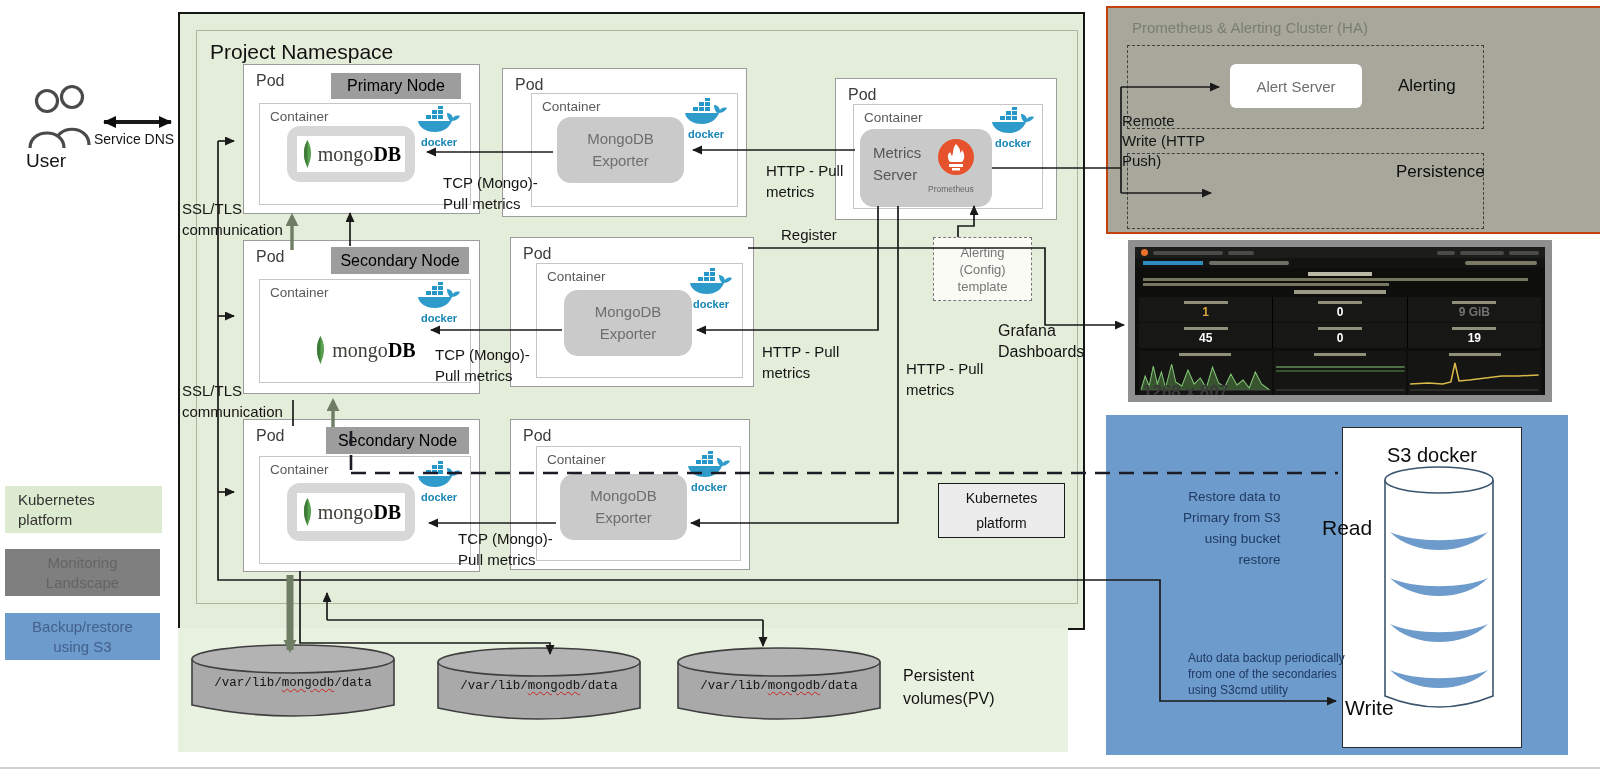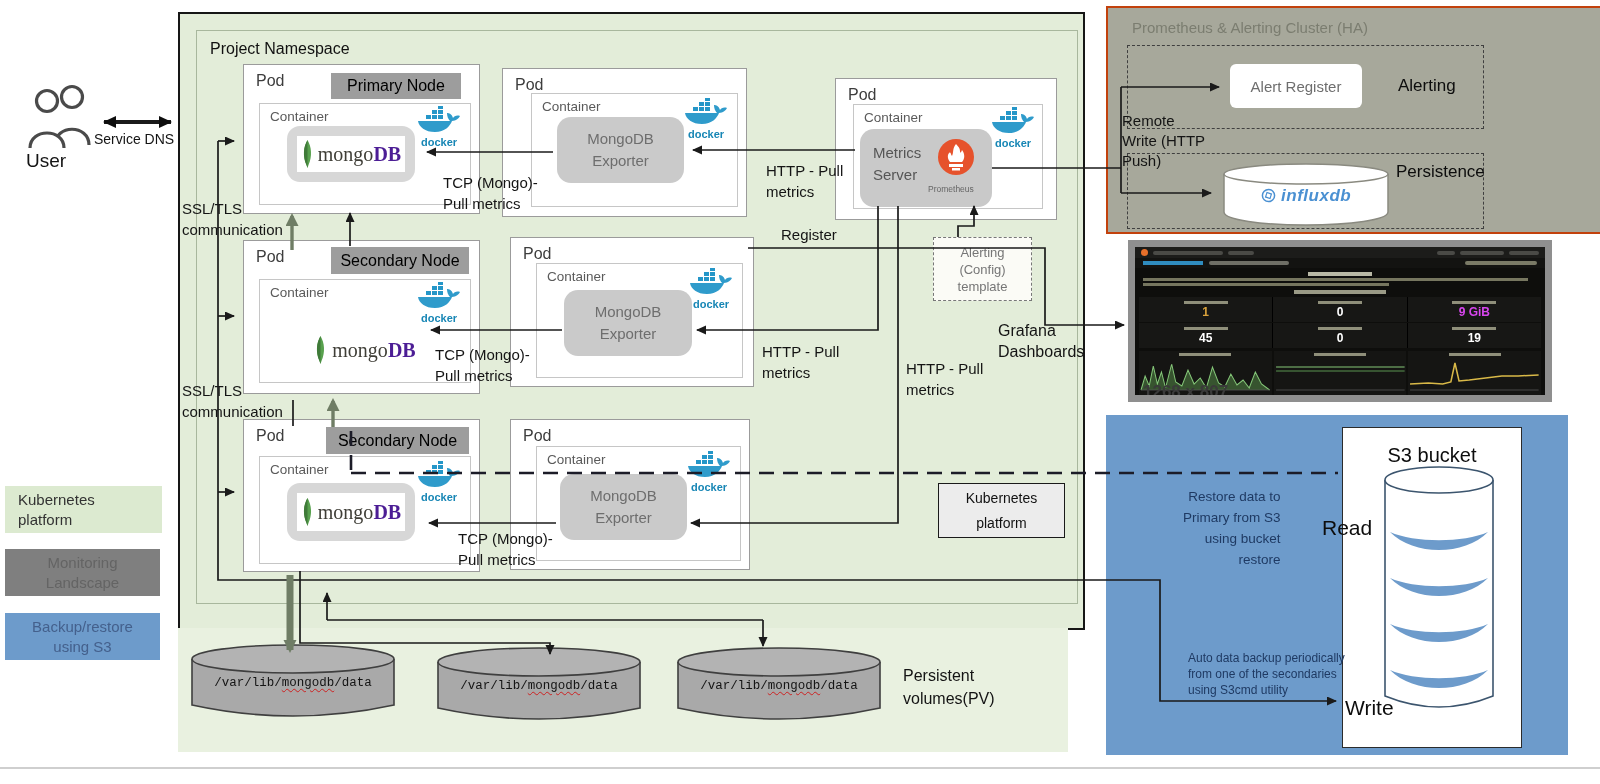--- a/index.html
+++ b/index.html
@@ -4,35 +4,35 @@
 <style>
   html,body{margin:0;padding:0;}
   body{width:1600px;height:784px;position:relative;background:#ffffff;
        font-family:"Liberation Sans",sans-serif;overflow:hidden;color:#111;}
   .abs{position:absolute;}
   .lbl{position:absolute;z-index:55;line-height:21px;font-size:15px;color:#141414;}
   
   .outer-box{left:178px;top:12px;width:903px;height:614px;background:#e3edd9;border:2px solid #161616;z-index:1;}
   .pv-strip{left:178px;top:628px;width:890px;height:124px;background:#e9f1e0;z-index:1;}
   .inner-box{left:196px;top:30px;width:880px;height:572px;border:1px solid #a8b79d;z-index:2;}
-  .ns-label{left:210px;top:40px;font-size:16px;z-index:3;}
+  .ns-label{left:210px;top:40px;font-size:21px;z-index:3;}
   
   .pod{position:absolute;background:#fff;border:1px solid #9b9b9b;z-index:5;}
   .pod-label{position:absolute;left:12px;top:7px;font-size:16px;color:#3d3d3d;}
   .node-badge{position:absolute;height:26px;background:#9d9d9d;color:#000;font-size:16px;
               display:flex;align-items:center;justify-content:center;z-index:6;}
   .container-box{position:absolute;background:#fff;border:1px solid #c6c6c6;}
   .container-label{position:absolute;left:10px;top:5px;font-size:13.5px;color:#5a5a5a;}
   .docker{position:absolute;width:54px;height:44px;text-align:center;z-index:7;}
   .docker span{display:block;font-size:11px;font-weight:bold;color:#1786b5;margin-top:-2px;}
   .mongo-chip{position:absolute;background:#d7d7d7;border-radius:13px;}
   .mongo-inner{position:absolute;left:10px;top:10px;right:10px;bottom:10px;background:#fff;
                display:flex;align-items:center;justify-content:center;gap:4px;}
   .mongo-word{font-family:"Liberation Serif",serif;font-size:20px;color:#3f3e37;}
-  .mongo-word b{font-weight:bold;color:#4c1d95;}
+  .mongo-word b{font-weight:bold;color:#000000;}
   .mongo-flat{position:absolute;display:flex;align-items:center;justify-content:center;gap:5px;}
   .exp-chip{position:absolute;background:#cacaca;border-radius:14px;display:flex;flex-direction:column;
             align-items:center;justify-content:center;font-size:15px;color:#6e6e6e;line-height:22px;}
   .metrics-chip{position:absolute;background:#c9c9c9;border-radius:14px;z-index:6;}
   .metrics-txt{position:absolute;left:13px;top:13px;font-size:15px;color:#565656;line-height:22px;}
   .prom-cap{position:absolute;left:68px;top:55px;font-size:8.5px;color:#666;}
   .dashed-box{position:absolute;border:1px dashed #777;background:#fbfbf6;z-index:8;
               display:flex;flex-direction:column;align-items:center;justify-content:center;
               font-size:13px;color:#767676;line-height:17px;}
   .k8s-box{left:938px;top:483px;width:127px;height:55px;background:#ececec;border:1.5px solid #1a1a1a;
@@ -331,33 +331,23 @@
 </div>
 
 <div class="abs k8s-box">
   <span>Kubernetes</span>
   <span>platform</span>
 </div>
 
 <div class="abs cluster">
   <div class="cluster-title">Prometheus &amp; Alerting Cluster (HA)</div>
   <div class="cl-dash" style="left:19px;top:37px;width:355px;height:82px;"></div>
-  <div class="alert-mgr">Alert Register</div>
+  <div class="alert-mgr">Alert Server</div>
   <div class="cl-word" style="left:290px;top:68px;">Alerting</div>
   <div class="cl-dash" style="left:19px;top:145px;width:355px;height:74px;"></div>
-  <div class="influx">
-    <svg width="168" height="64" viewBox="0 0 168 64">
-        <path d="M2 12 V50 C2 58 40 63 84 63 C128 63 166 58 166 50 V12" fill="#fff" stroke="#8a8a80" stroke-width="1.5"></path>
-        <ellipse cx="84" cy="12" rx="82" ry="10" fill="#fff" stroke="#8a8a80" stroke-width="1.5"></ellipse>
-      </svg>
-    <div class="txt"><svg width="15" height="15" viewBox="0 0 16 16" style="vertical-align:-2px;">
-          <circle cx="8" cy="8" r="6.5" fill="none" stroke="#4a90d2" stroke-width="1.6"></circle>
-          <rect x="5.5" y="5.5" width="5" height="5" transform="rotate(18 8 8)" fill="none" stroke="#4a90d2" stroke-width="1.3"></rect>
-        </svg> <span>influxdb</span></div>
-  </div>
   <div class="cl-word" style="left:288px;top:154px;">Persistence</div>
 </div>
 <div class="lbl remote-lbl">
   <div>Remote</div>
     <div>Write (HTTP</div>
     <div>Push)</div>
 </div>
 
 <div class="abs graf-frame">
   <div class="graf">
@@ -382,21 +372,21 @@
       <div class="gcell">
           <div class="bar"></div>
           <div class="val" style="color: rgb(217, 162, 60);">1</div>
         </div>
       <div class="gcell">
           <div class="bar"></div>
           <div class="val" style="color: rgb(255, 255, 255);">0</div>
         </div>
       <div class="gcell">
           <div class="bar"></div>
-          <div class="val" style="color: #d946ef;">9 GiB</div>
+          <div class="val" style="color: #737373;">9 GiB</div>
         </div>
     </div>
     <div class="gstats" style="margin-top:1px;">
       <div class="gcell">
           <div class="bar"></div>
           <div class="val" style="color: rgb(255, 255, 255);">45</div>
         </div>
       <div class="gcell">
           <div class="bar"></div>
           <div class="val" style="color: rgb(255, 255, 255);">0</div>
@@ -430,21 +420,21 @@
     <div class="gdims">1268 x 807</div>
   </div>
 </div>
 <div class="lbl" style="left:998px;top:320px;font-size:16px;">
   <div>Grafana</div>
     <div>Dashboards</div>
 </div>
 
 <div class="abs blue-panel"></div>
 <div class="abs s3box">
-  <div class="s3title">S3 bucket</div>
+  <div class="s3title">S3 docker</div>
 </div>
 <svg class="abs" style="left:1384px;top:466px;z-index:5;" width="110" height="252" viewBox="0 0 110 252">
   <path d="M1 14 V230 Q55 252 109 230 V14" fill="#fff" stroke="#3c556e" stroke-width="1.6"></path>
   <ellipse cx="55" cy="14" rx="54" ry="13" fill="#fff" stroke="#3c556e" stroke-width="1.6"></ellipse>
   <g fill="#6d9bcb">
     <path d="M6 66 C30 90 80 90 104 66 C80 77 30 77 6 66 Z"></path>
     <path d="M6 112 C30 136 80 136 104 112 C80 123 30 123 6 112 Z"></path>
     <path d="M6 158 C30 182 80 182 104 158 C80 169 30 169 6 158 Z"></path>
     <path d="M6 204 C30 228 80 228 104 204 C80 215 30 215 6 204 Z"></path>
   </g>

